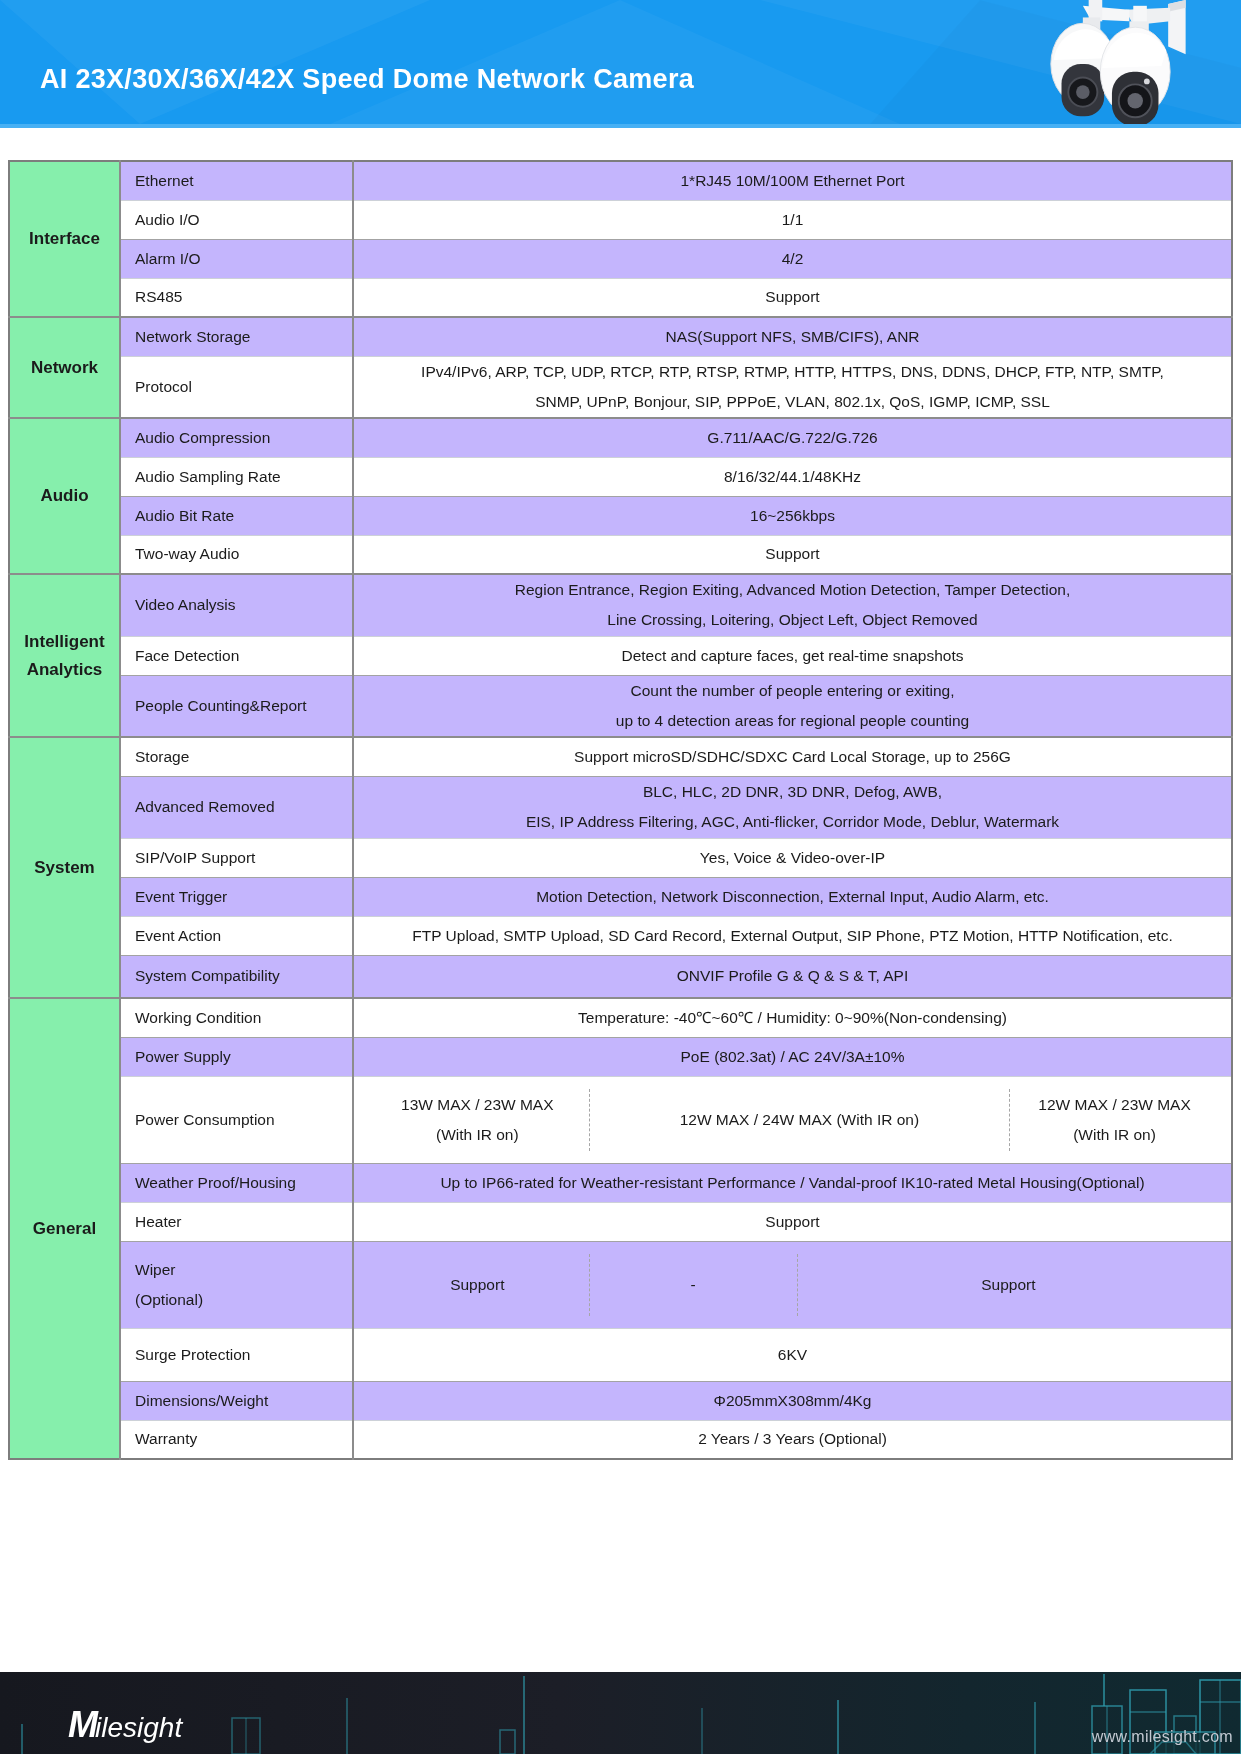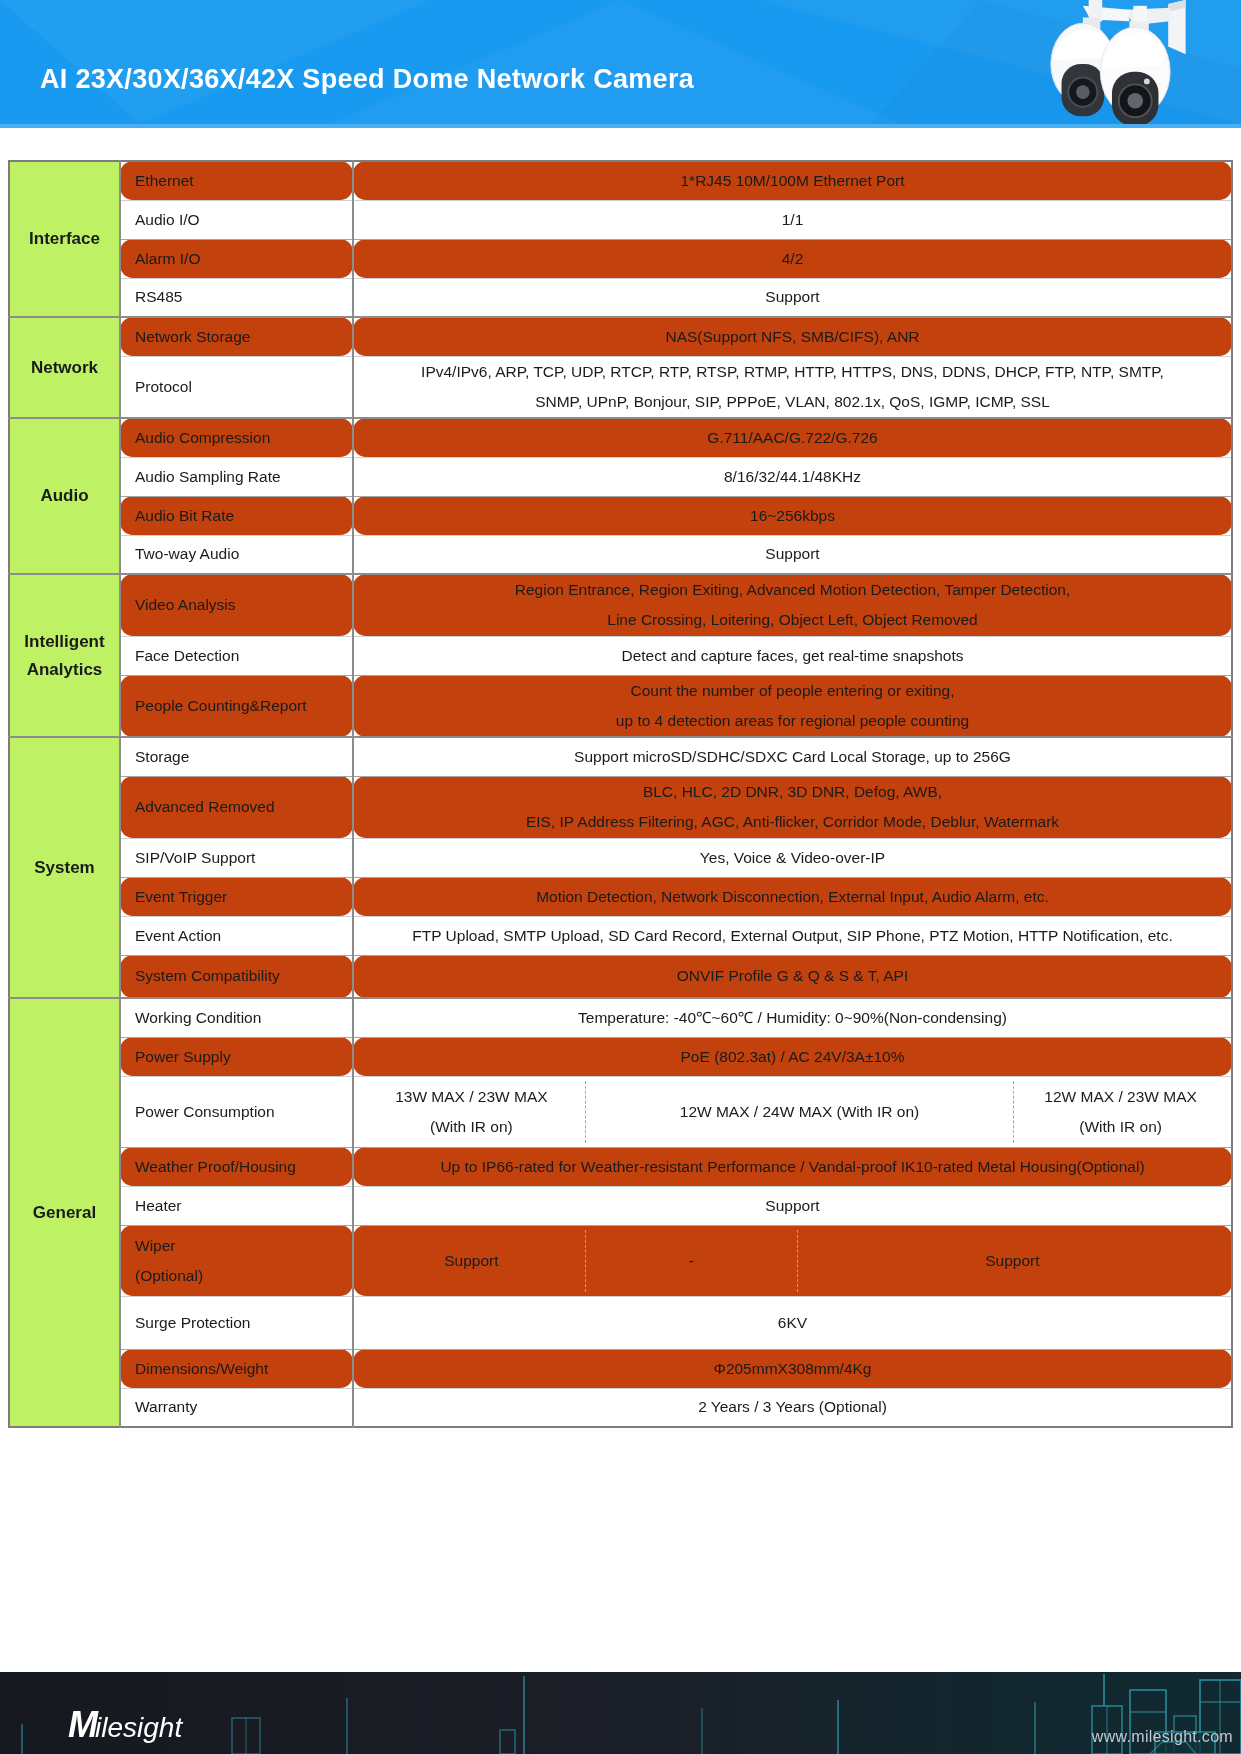--- a/index.html
+++ b/index.html
@@ -24,37 +24,37 @@
 
   
   .table-wrap { position:absolute; left:8px; top:160px; width:1225px; }
   table.spec {
     width:100%; border-collapse:collapse; table-layout:fixed;
     border:2px solid #7d7d7d;
     font-size:15.5px;
   }
   td { vertical-align:middle; }
   td.cat {
-    width:111px; border-right:2px solid #8c8c8c; background:#bef264;
+    width:111px; border-right:2px solid #8c8c8c; background:#86efac;
     font-weight:bold; font-size:17px; text-align:center; line-height:28px;
     padding:0 6px;
   }
   td.lbl {
     width:233px; border-right:2px solid #8c8c8c;
     padding-left:14px; text-align:left;
   }
   td.val { text-align:center; padding:0 6px; }
   td.lbl div, td.val div { line-height:30px; }
-  tr.alt td.lbl, tr.alt td.val { background:#c2410c;border-radius:13px; }
+  tr.alt td.lbl, tr.alt td.val { background:#c4b5fd; }
   td.lbl, td.val { border-top:1px solid #cdd1d8; background:#ffffff; }
   tr.alt td.lbl, tr.alt td.val { border-top:1px solid #a3a3a3; }
   tr.sec-top td { border-top:2px solid #8c8c8c !important; }
   tr.first td { border-top:none !important; }
 
-  td.val.cols { padding:4px; }
+  td.val.cols { padding:12px; }
   .colwrap { display:flex; width:100%; align-items:stretch; }
   .subcol {
     display:flex; flex-direction:column; justify-content:center;
     align-items:center; padding:0 4px;
   }
   .subcol.dash { border-left:1px dashed #a6a6a6; }
 
   
   .footer {
     position:absolute; left:0; top:1672px; width:1241px; height:82px;

